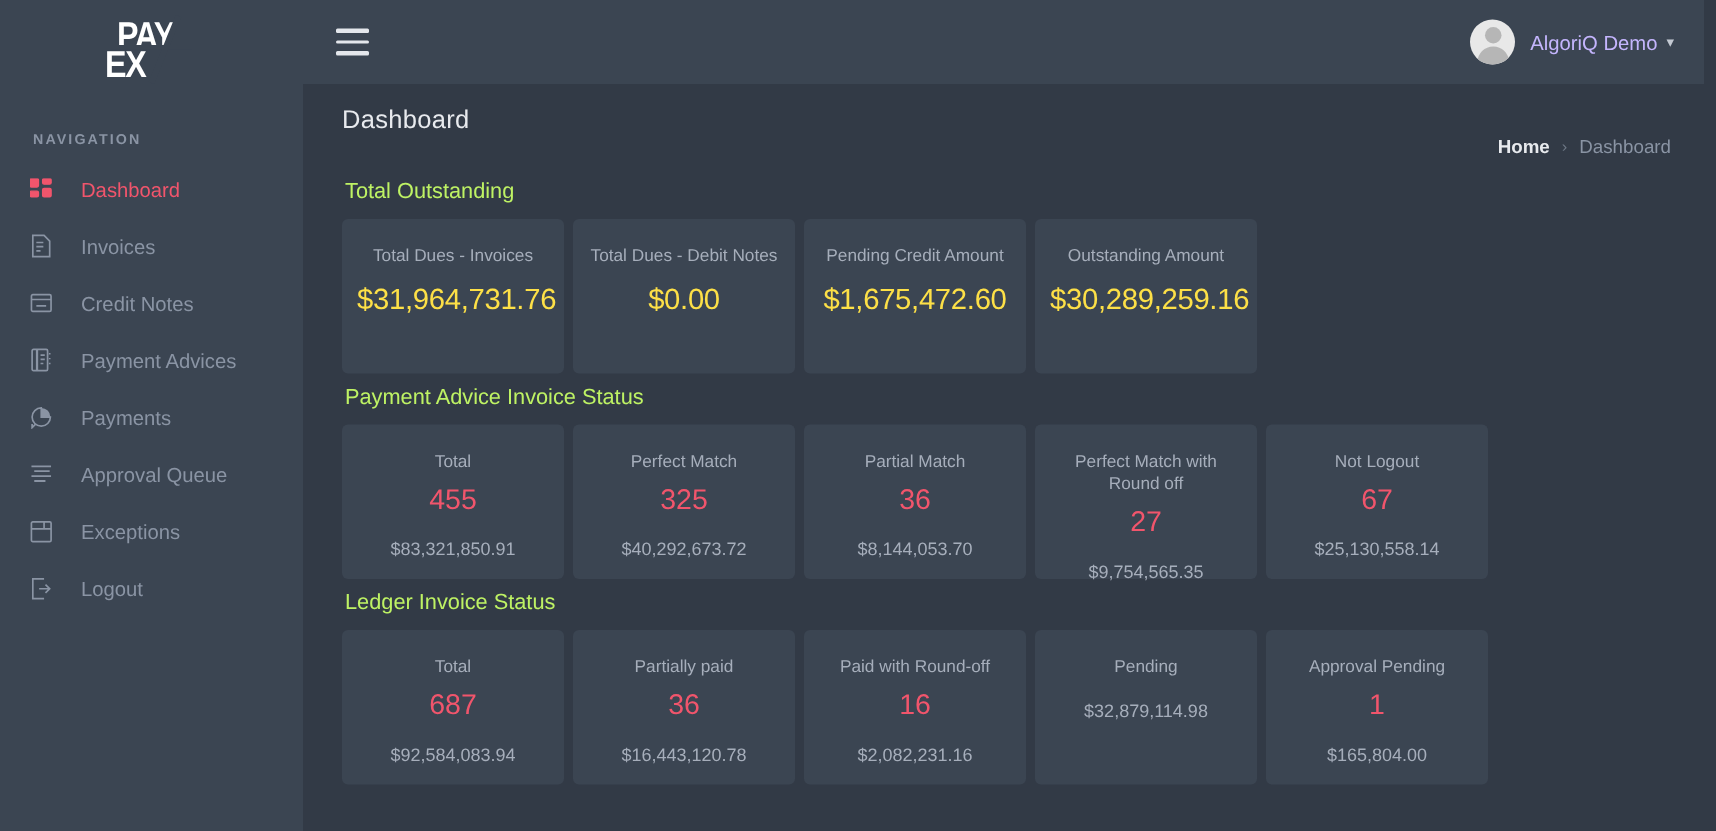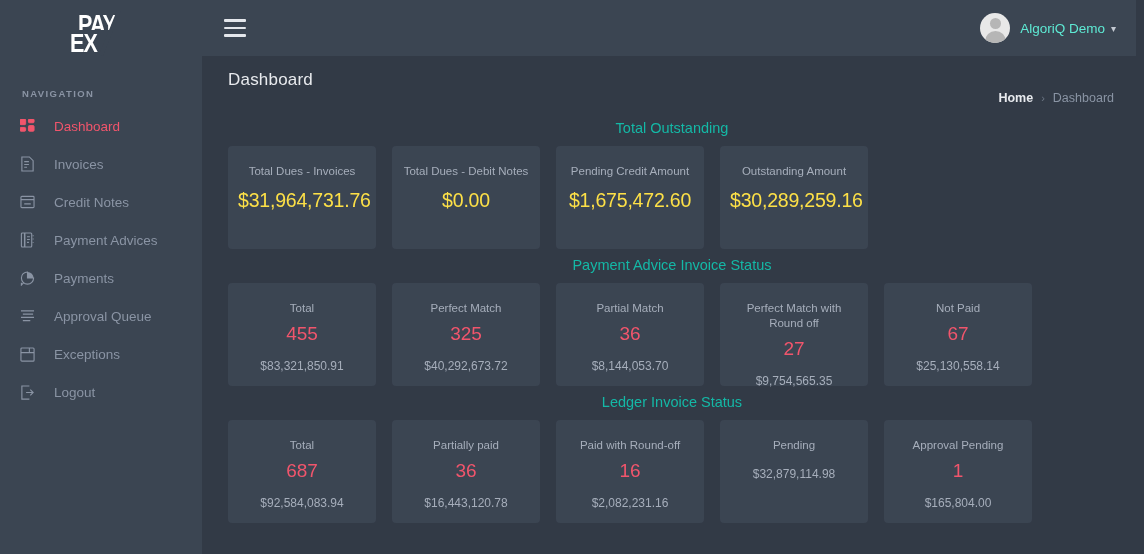--- a/index.html
+++ b/index.html
@@ -113,43 +113,42 @@
   .avatar::before {
     content: ""; position: absolute;
     width: 11px; height: 11px; border-radius: 50%;
     background: #b6b6b6; left: 9.5px; top: 5px;
   }
   .avatar::after {
     content: ""; position: absolute;
     width: 21px; height: 15px; border-radius: 11px 11px 0 0;
     background: #b6b6b6; left: 4.5px; top: 18px;
   }
-  .user-name { color: #5eead4; font-size: 13.5px; }
+  .user-name { color: #c4b5fd; font-size: 13.5px; }
   .caret { color: #c3c9d2; font-size: 10px; margin-left: 6px; }
 
   #pagehead {
     height: 48px;
     display: flex; align-items: center; justify-content: space-between;
     padding: 0 22px 0 26px;
   }
   #page-title { color: #e8eaee; font-size: 17px; font-weight: normal; letter-spacing: 0.2px; }
   .crumbs { display: flex; align-items: center; font-size: 12.5px; margin-top: 36px; }
   .crumbs .c-home { color: #e8eaee; font-weight: bold; cursor: pointer; }
   .crumbs .c-sep { color: #6d7785; margin: 0 8px; font-size: 11px; }
   .crumbs .c-cur { color: #8a94a4; }
 
   #content { padding: 8px 22px 0 26px; }
 
   .section { margin-bottom: 4px; }
   .sec-title {
-    color: #14b8a6; font-size: 14.5px; font-weight: normal;
+    color: #bef264; font-size: 14.5px; font-weight: normal;
     margin: 8px 0 10px 2px;
-    text-align: center;
-  }
-  .cards { display: flex; gap: 16px; }
+  }
+  .cards { display: flex; gap: 6px; }
   .card {
     background: #3b4552;
     border-radius: 4px;
     padding: 18px 10px 10px;
     text-align: center;
   }
   .cards.row4 .card { width: 148px; height: 103px; }
   .cards.row5 .card { width: 148px; height: 103px; }
   .card-label {
     color: #a6aebb; font-size: 11.5px; line-height: 15px;
@@ -325,21 +324,21 @@
               <div class="card-label">Partial Match</div>
               <div class="card-count">36</div>
               <div class="card-sub">$8,144,053.70</div>
             </div>
             <div class="card">
               <div class="card-label">Perfect Match with Round off</div>
               <div class="card-count">27</div>
               <div class="card-sub">$9,754,565.35</div>
             </div>
             <div class="card">
-              <div class="card-label">Not Paid</div>
+              <div class="card-label">Not Logout</div>
               <div class="card-count">67</div>
               <div class="card-sub">$25,130,558.14</div>
             </div>
           </div>
         </div>
         <div class="section">
           <div class="sec-title">Ledger Invoice Status</div>
           <div class="cards row5">
             <div class="card">
               <div class="card-label">Total</div>

